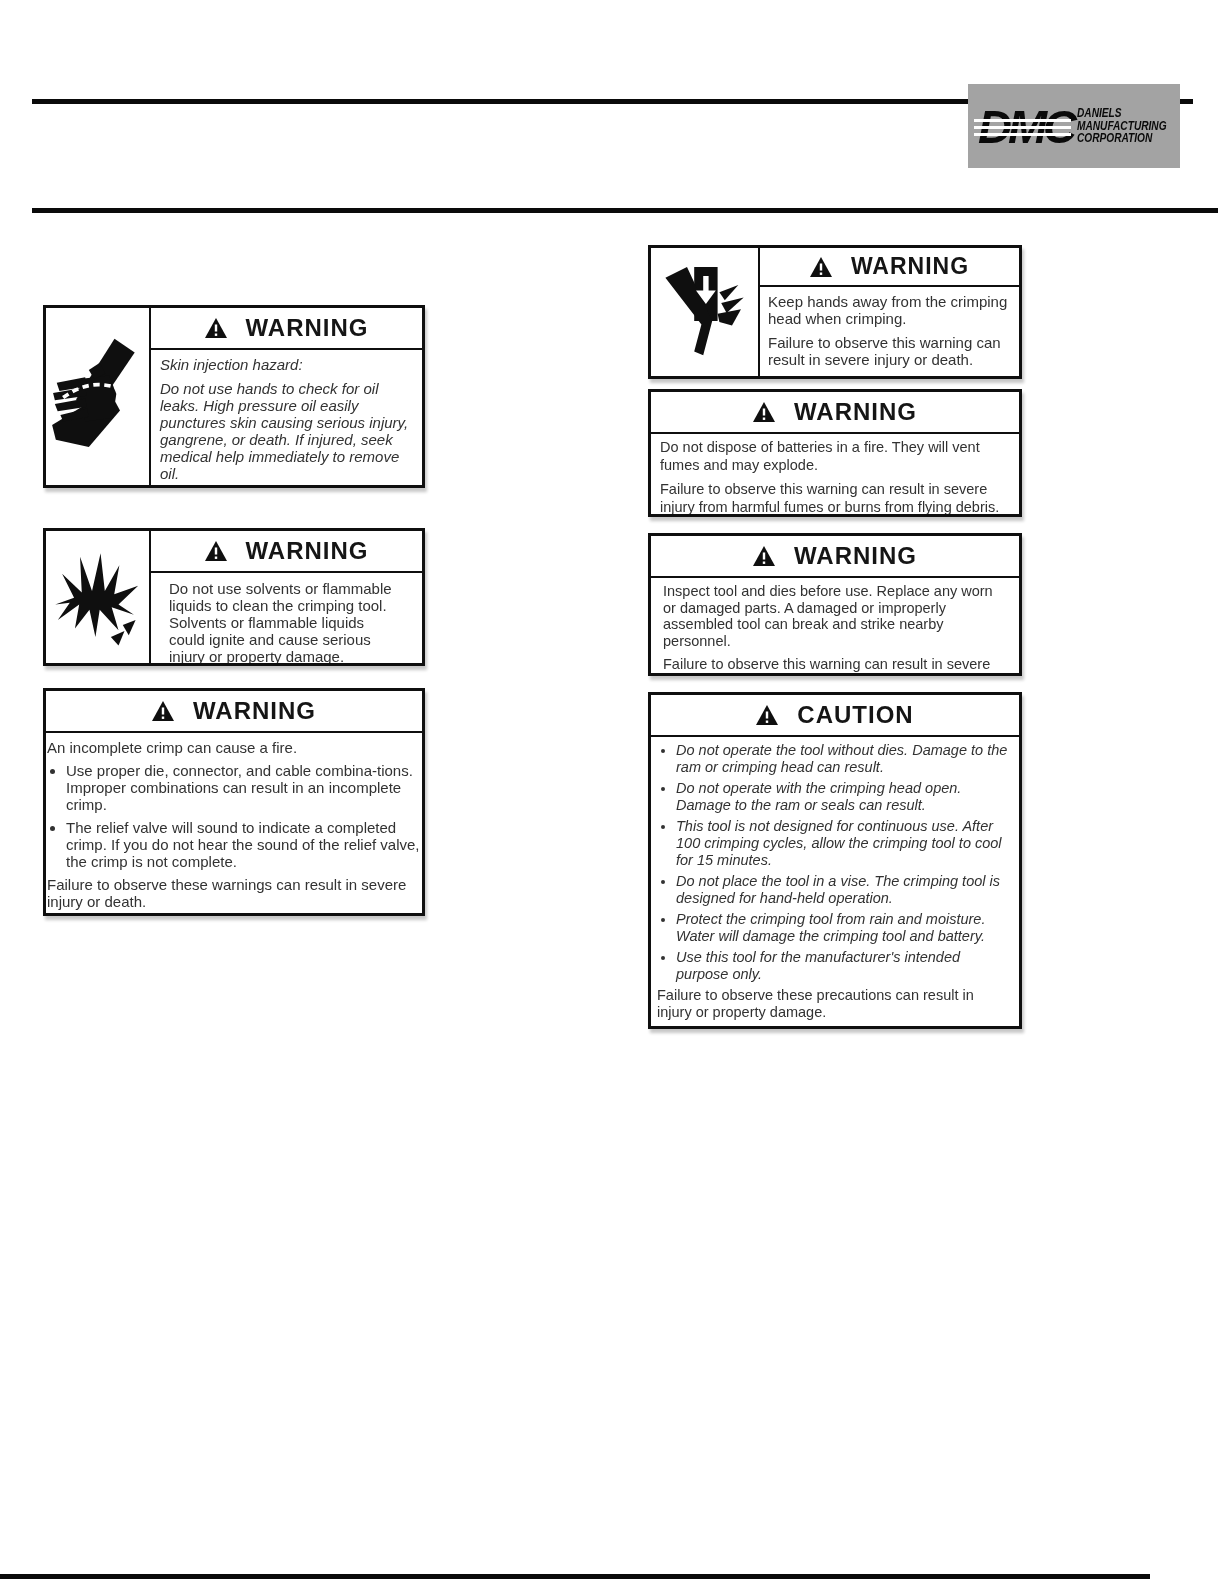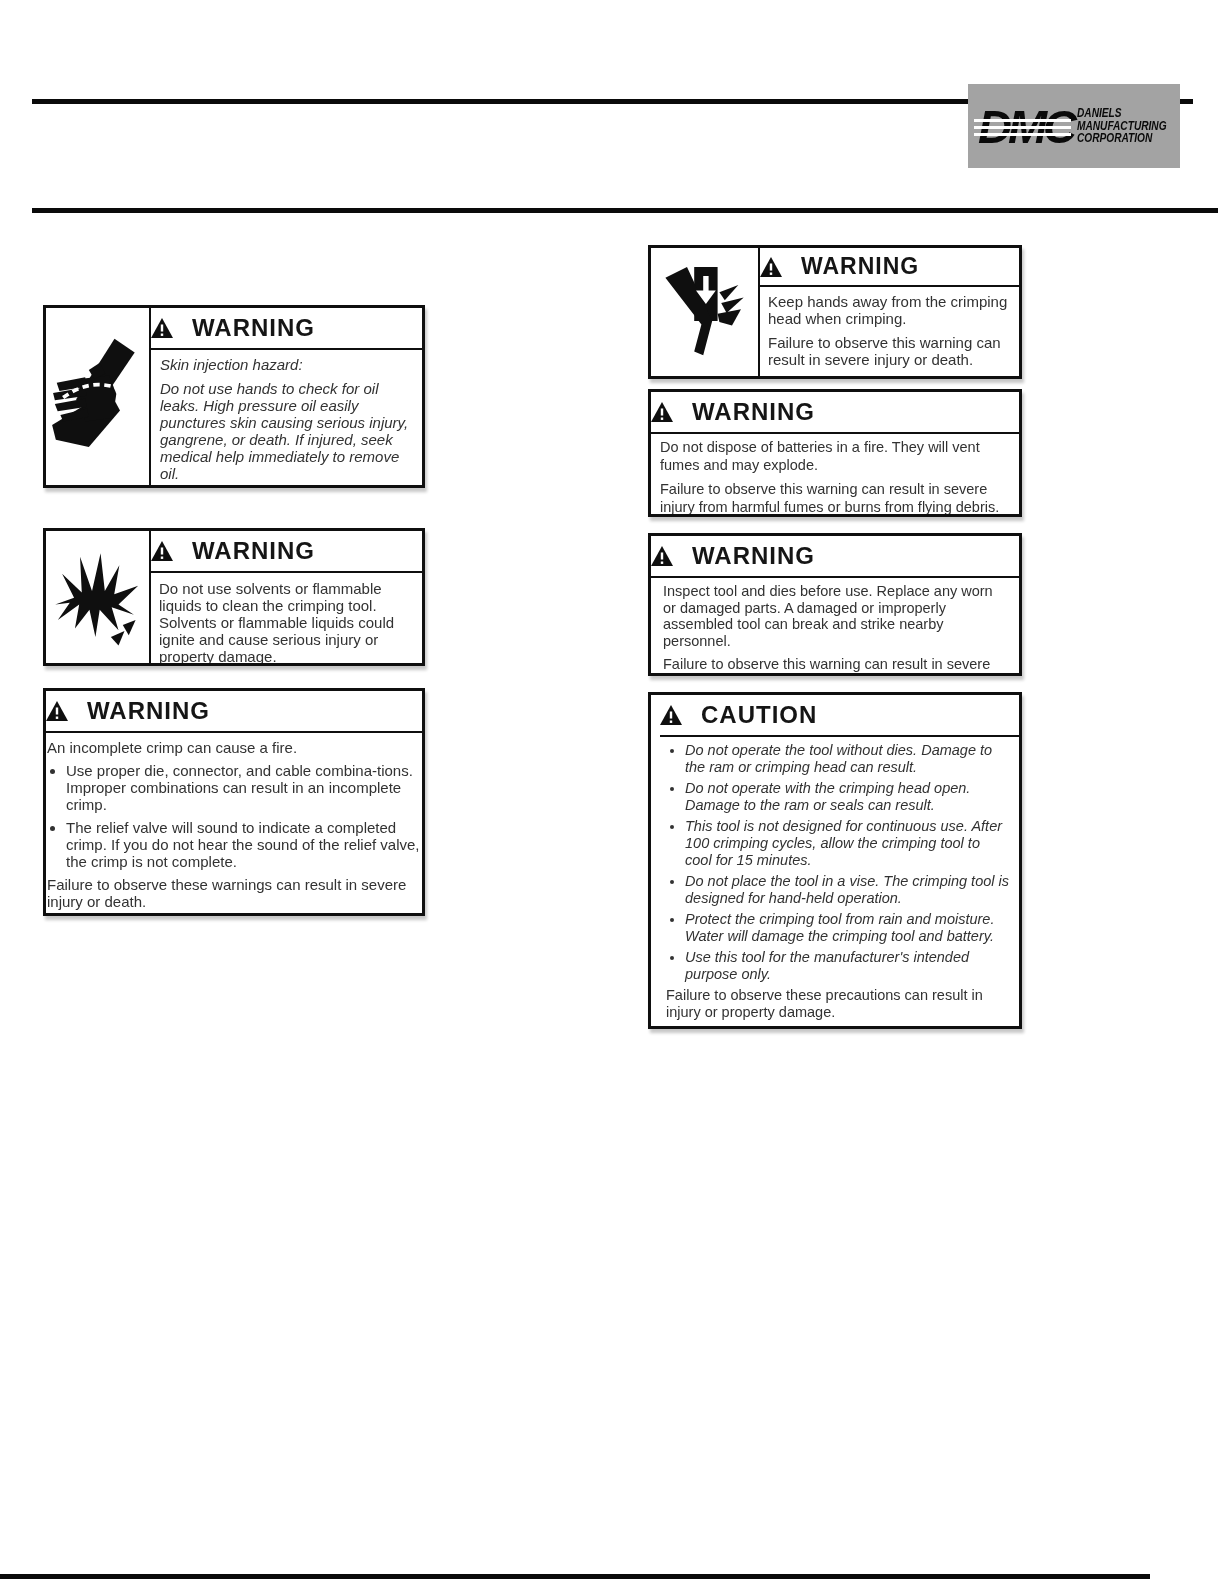--- a/index.html
+++ b/index.html
@@ -23,49 +23,49 @@
     font-style:italic;font-weight:bold;font-size:13px;line-height:12.5px;color:#0a0a0a;white-space:nowrap;}
 
   
   .box{position:absolute;background:#fff;border:3px solid #0f0f0f;box-sizing:border-box;
     overflow:hidden;box-shadow:2px 4px 3px rgba(0,0,0,0.22);}
   .iconbox{display:grid;}
   .cols-l{grid-template-columns:105px 1fr;}
   .cols-r{grid-template-columns:109px 1fr;}
   .icon-cell{border-right:2px solid #0f0f0f;display:flex;align-items:center;justify-content:center;background:#fff;}
   .text-cell{display:flex;flex-direction:column;min-width:0;}
-  .hdr{flex:none;border-bottom:2px solid #0f0f0f;display:flex;align-items:center;justify-content:flex-start;
+  .hdr{flex:none;border-bottom:2px solid #0f0f0f;display:flex;align-items:center;justify-content:center;
     gap:19px;font-weight:bold;color:#151515;letter-spacing:1px;}
   .hdr-40{height:40px;font-size:24px;}
   .hdr-37{height:37px;font-size:23px;}
   .tri{width:22px;height:20px;flex:none;}
   .body{flex:1;color:#323232;}
   .body p{margin:0;}
   .body p + p{margin-top:7px;}
   .body ul{margin:0;padding-left:19px;}
   .body li{margin-bottom:5px;}
   .footer-p{margin-top:2px !important;}
 
   .b-l1{padding:6px 9px;font-size:15px;line-height:17px;font-style:italic;}
-  .b-l2{padding:7px 8px;font-size:15px;line-height:17px;}
+  .b-l2{padding:7px 18px;font-size:15px;line-height:17px;}
   .b-l3{padding:6px 1px;font-size:15px;line-height:17px;}
   .b-l3 li{margin-bottom:6px;}
   .b-r1{padding:6px 8px;font-size:15px;line-height:17px;}
   .b-r2{padding:5px 9px;font-size:14.5px;line-height:17.5px;}
   .b-r3{padding:5px 12px;font-size:14.5px;line-height:16.5px;}
   .b-r4{padding:5px 9px 5px 6px;font-size:14.5px;line-height:17px;}
   .b-r4 li{margin-bottom:4px;font-style:italic;}
 
   .pos-l1{left:43px;top:305px;width:382px;height:183px;}
   .pos-l2{left:43px;top:528px;width:382px;height:138px;}
   .pos-l3{left:43px;top:688px;width:382px;height:228px;}
   .pos-r1{left:648px;top:245px;width:374px;height:134px;}
   .pos-r2{left:648px;top:389px;width:374px;height:128px;}
   .pos-r3{left:648px;top:533px;width:374px;height:143px;}
-  .pos-r4{left:648px;top:692px;width:374px;height:337px;padding-left:9px;}
+  .pos-r4{left:648px;top:692px;width:374px;height:337px;}
 
   .pict{display:block;}
 </style>
 </head>
 <body>
 
 <div class="rule rule-top"></div>
 <div class="rule rule-mid"></div>
 <div class="rule rule-bottom"></div>
 

